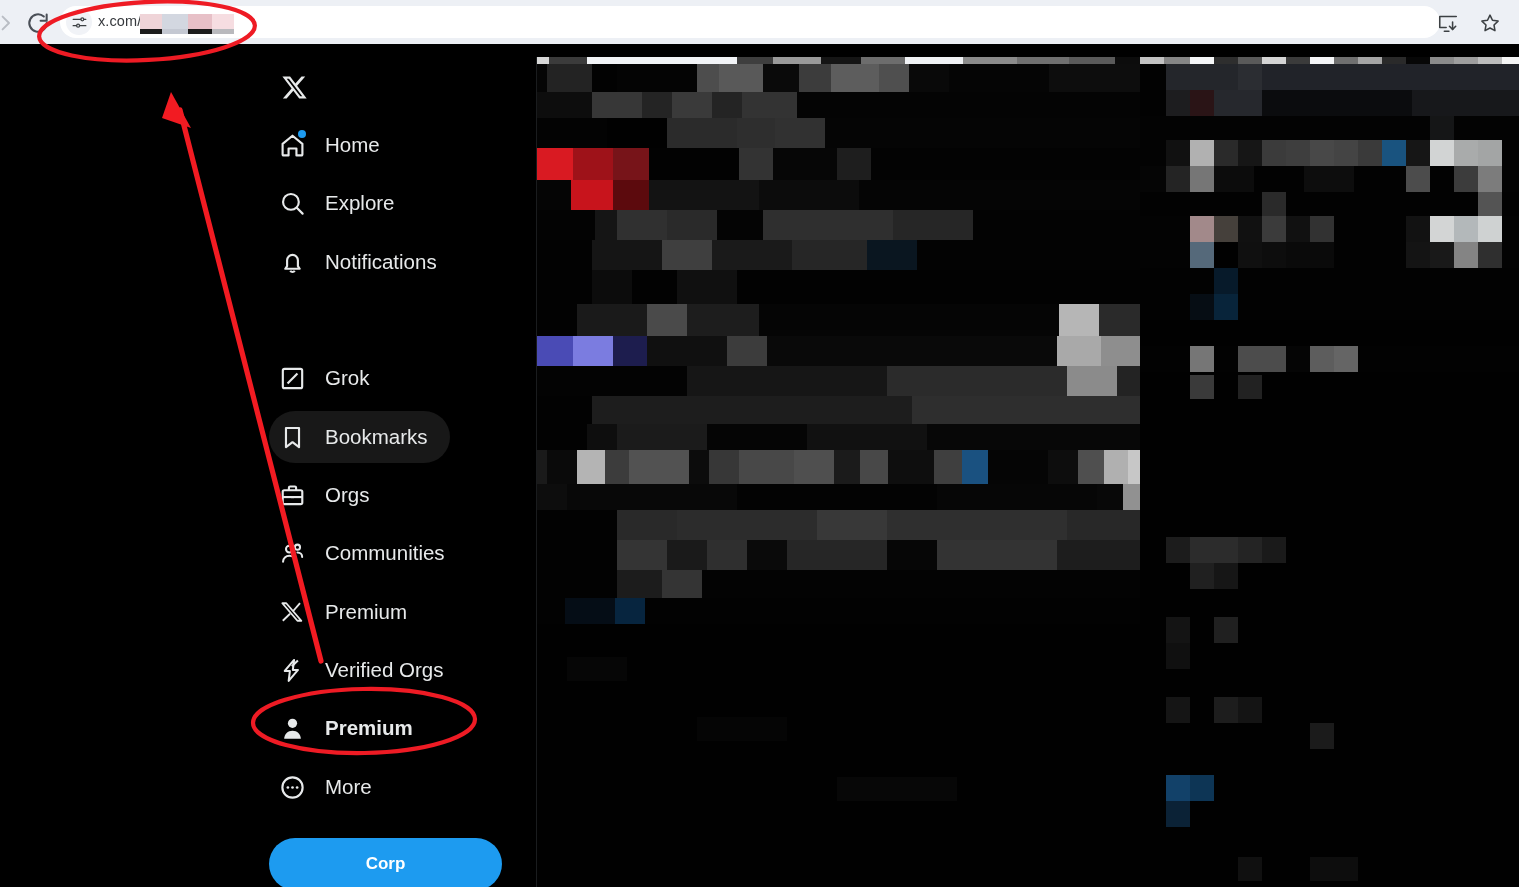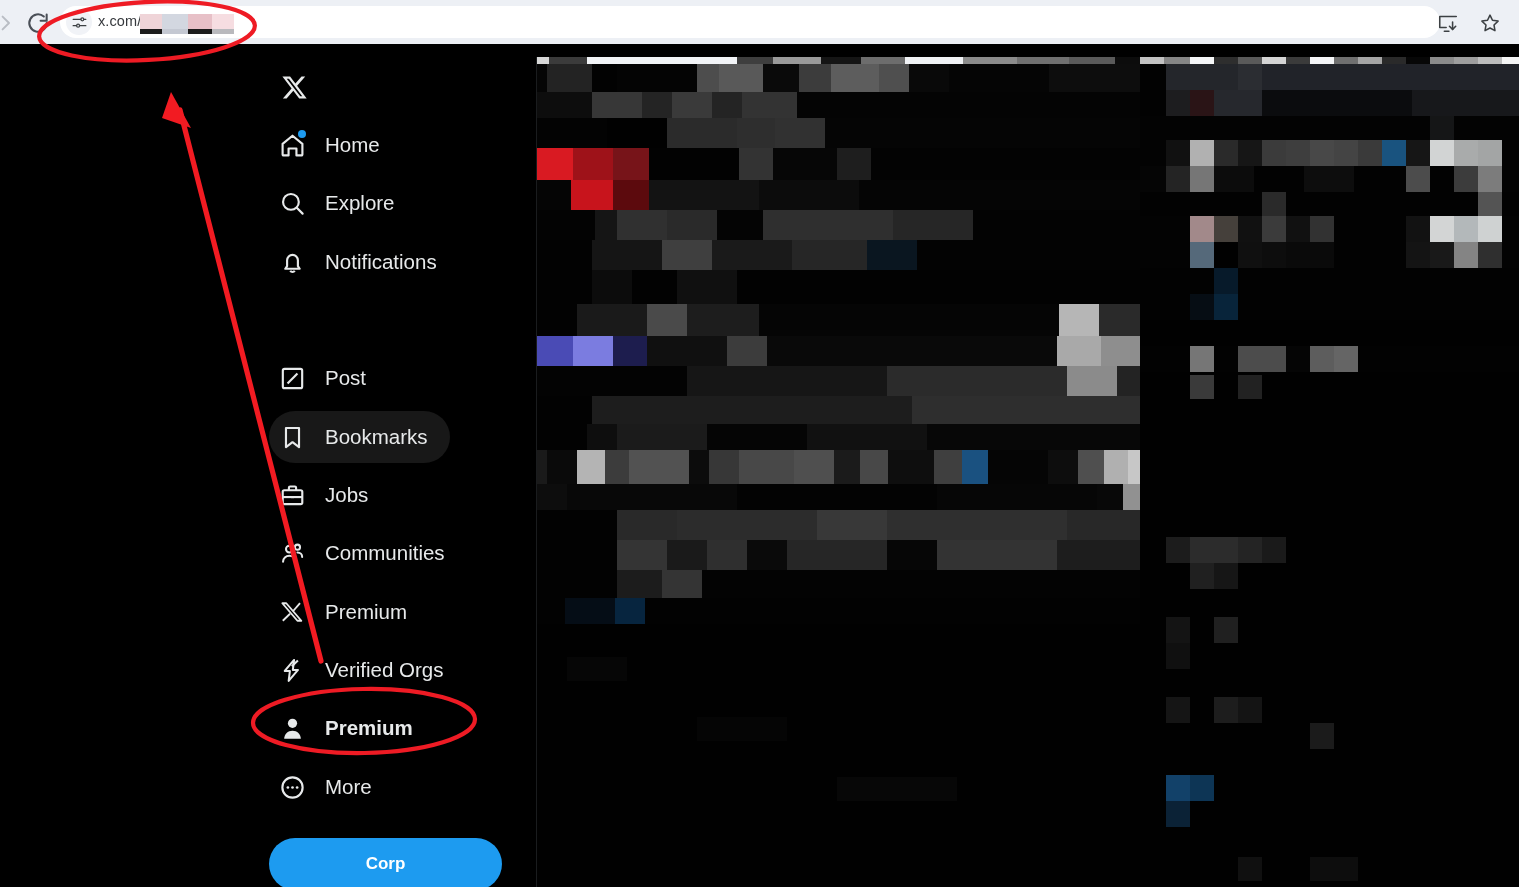--- a/index.html
+++ b/index.html
@@ -209,42 +209,42 @@
     </div>
 
 
     <div class="nav-item" style="top:295px">
       <span class="nav-icon">
         <svg viewBox="0 0 24 24" width="27" height="27" fill="none" stroke="currentColor" stroke-width="1.9" stroke-linejoin="round">
           <rect x="3.4" y="3.4" width="17.2" height="17.2" rx="1.6"></rect>
           <path d="M7.6 16.4 16.4 7.6"></path>
         </svg>
       </span>
-      <span class="nav-label">Post</span>
+      <span class="nav-label">Grok</span>
     </div>
 
     <div class="nav-item active" style="top:354px">
       <span class="nav-icon">
         <svg viewBox="0 0 24 24" width="27" height="27" fill="none" stroke="currentColor" stroke-width="1.9" stroke-linejoin="round">
           <path d="M6.2 3.6h11.6v17l-5.8-4.4-5.8 4.4z"></path>
         </svg>
       </span>
       <span class="nav-label">Bookmarks</span>
     </div>
 
     <div class="nav-item" style="top:412px">
       <span class="nav-icon">
         <svg viewBox="0 0 24 24" width="27" height="27" fill="none" stroke="currentColor" stroke-width="1.9" stroke-linejoin="round">
           <rect x="3.3" y="7.3" width="17.4" height="12.4" rx="1.4"></rect>
           <path d="M8.8 7.3V5.1c0-.6.5-1.1 1.1-1.1h4.2c.6 0 1.1.5 1.1 1.1v2.2"></path>
           <path d="M3.3 13.4h17.4"></path>
             <path d="M10.7 13.4h2.6"></path>
         </svg>
       </span>
-      <span class="nav-label">Jobs</span>
+      <span class="nav-label">Orgs</span>
     </div>
 
     <div class="nav-item" style="top:470px">
       <span class="nav-icon">
         <svg viewBox="0 0 24 24" width="27" height="27" fill="none" stroke="currentColor" stroke-width="1.8" stroke-linejoin="round" stroke-linecap="round">
           <circle cx="9.2" cy="8.1" r="3"></circle>
           <path d="M3.6 19.4c0-3.1 2.5-5.3 5.6-5.3s5.6 2.2 5.6 5.3"></path>
           <circle cx="16.4" cy="6.4" r="2.3"></circle>
           <path d="M16.4 11.1c2.5 0 4.2 1.7 4.2 4"></path>
         </svg>

